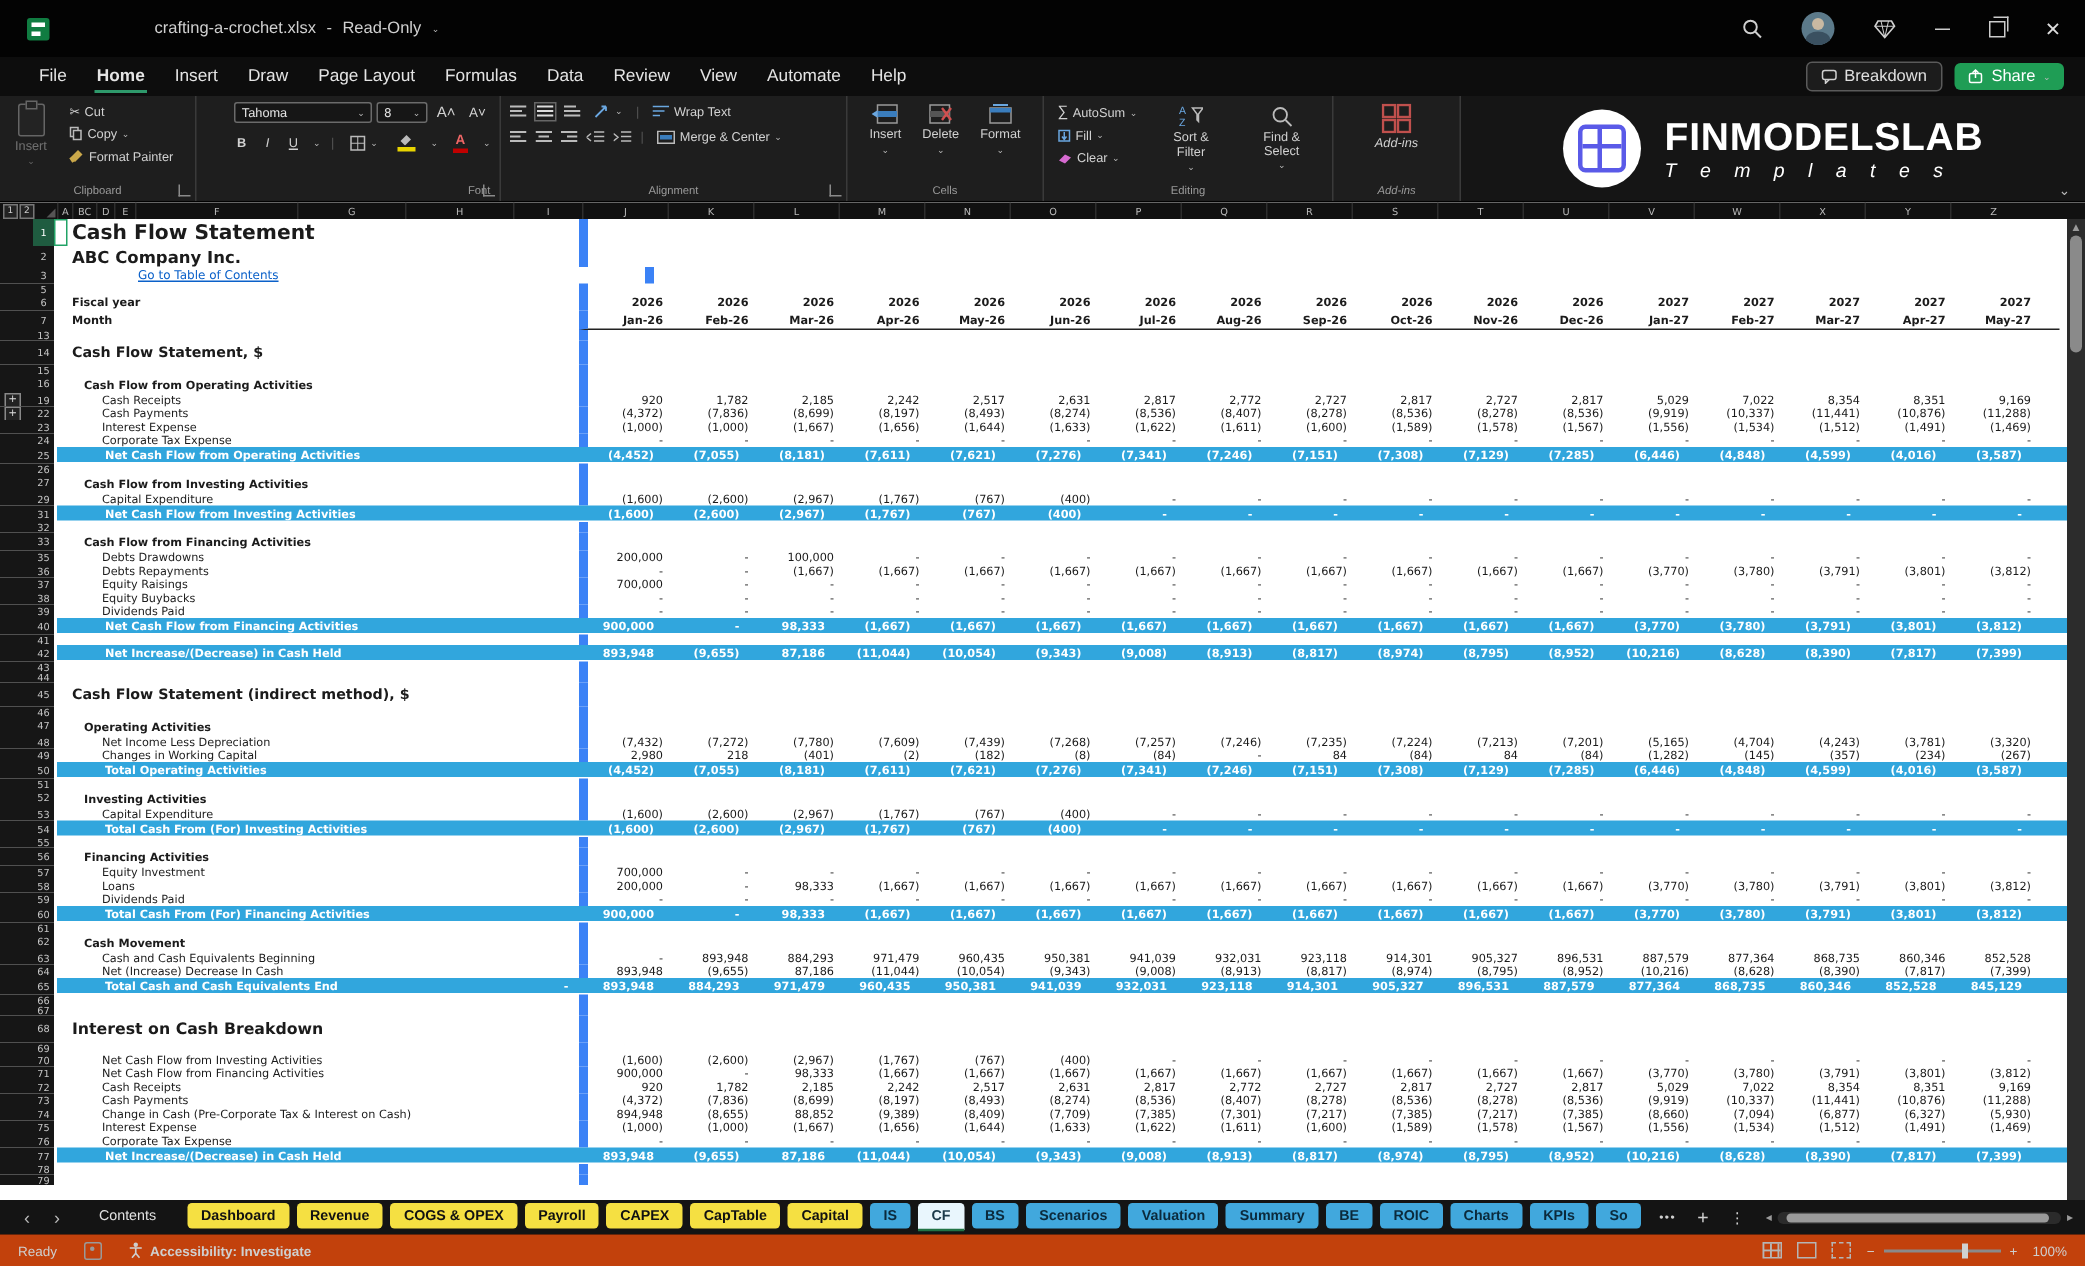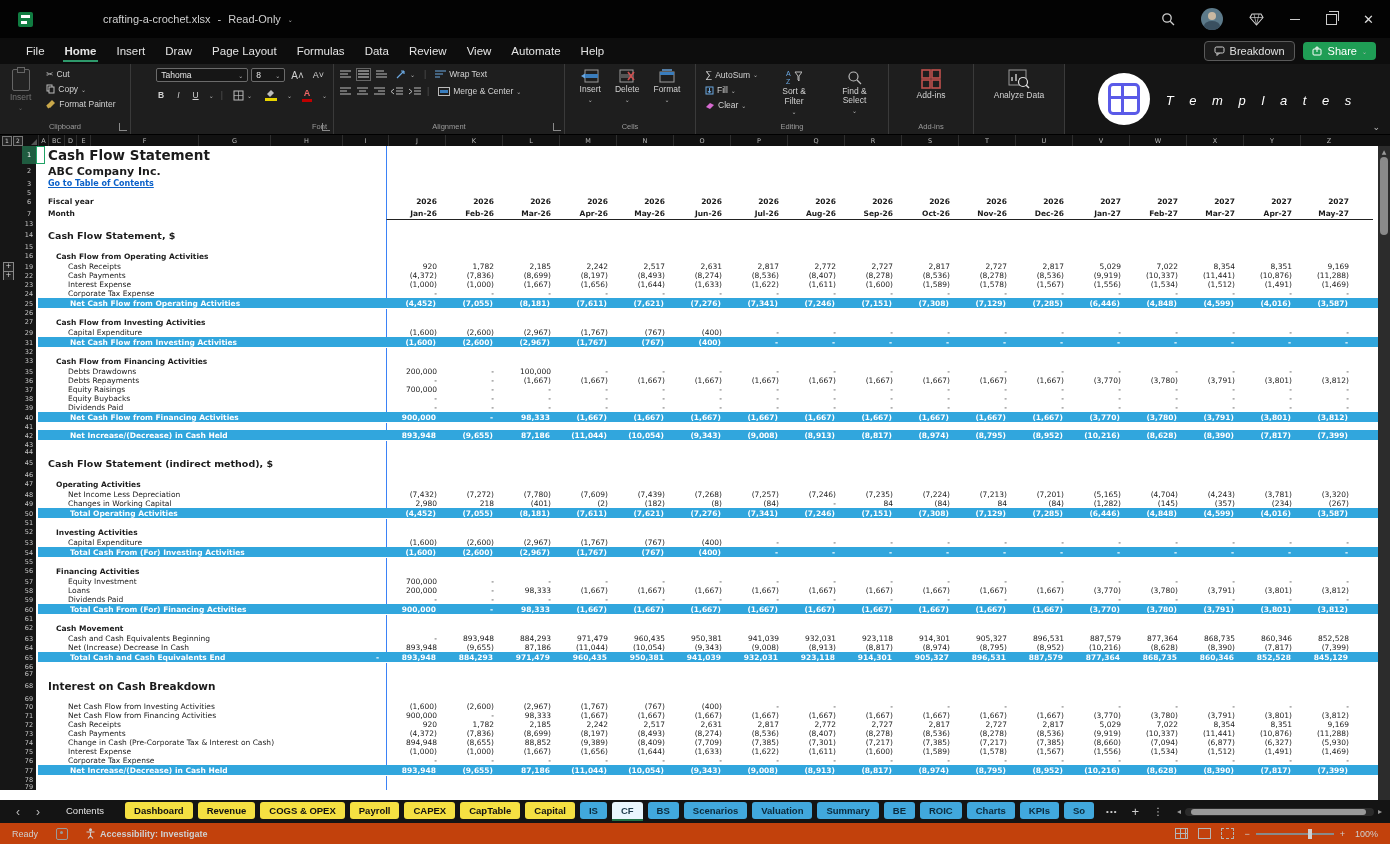--- a/index.html
+++ b/index.html
@@ -64,37 +64,37 @@
   .selall{width:14px;position:relative;}
   .selall::after{content:"";position:absolute;right:1px;bottom:1px;border-left:6px solid transparent;border-bottom:6px solid #555;}
   .colcell{display:flex;align-items:center;justify-content:center;border-left:1px solid #2e2e2e;box-sizing:border-box;}
   .grid-body{position:absolute;top:11px;left:0;right:12px;bottom:0;background:#fff;overflow:hidden;}
   .srow{display:flex;align-items:stretch;}
   .gutter{width:22px;flex:0 0 22px;background:#161616;position:relative;}
   .plusbox{position:absolute;left:3px;top:0px;width:9px;height:9px;border:1px solid #888;background:#222;color:#ddd;font-size:7px;line-height:7px;text-align:center;}
   .rownum{width:14px;flex:0 0 14px;background:#161616;color:#c7c7c7;font-size:6.5px;display:flex;align-items:center;justify-content:center;}
   .rownum.sel{background:#1f5c40;color:#fff;}
   .labelarea{width:350px;flex:0 0 350px;display:flex;align-items:center;color:#1b1b1b;position:relative;}
-  .dataarea{display:flex;align-items:center;border-left:1px solid #3b82f6;width:987px;flex:0 0 987px;box-sizing:border-box;}
+  .dataarea{display:flex;align-items:center;border-left:6px solid #3b82f6;width:987px;flex:0 0 987px;box-sizing:border-box;}
   .dcell{width:57px;flex:0 0 57px;text-align:right;padding-right:7px;box-sizing:border-box;font-size:7.5px;color:#1b1b1b;white-space:nowrap;overflow:hidden;}
   .r-item{height:9px;font-size:7.5px;}
   .r-blank{height:7px;}
   .r-section{height:12px;} .r-section .labelarea{font-weight:bold;font-size:7.5px;}
   .r-h3{height:16px;} .r-h3 .labelarea{font-weight:bold;font-size:9.5px;}
   .r-h3big{height:18px;} .r-h3big .labelarea{font-weight:bold;font-size:10.5px;}
   .r-total{height:11px;}
   .pl-h3{padding-left:12px;} .pl-sec{padding-left:20px;} .pl-item{padding-left:32px;}
   .totalbar{margin-left:2px;flex:1;background:#31a6dd;color:#fff;display:flex;align-items:center;font-weight:bold;font-size:7.5px;height:10px;}
   .totalbar .tlabel{width:302px;flex:0 0 302px;padding-left:32px;box-sizing:border-box;white-space:nowrap;overflow:hidden;}
   .totalbar .tleft{width:46px;flex:0 0 46px;text-align:right;padding-right:7px;box-sizing:border-box;}
   .totalbar .dcell{color:#fff;}
   
   .hrow1 .labelarea{font-weight:bold;font-size:13.5px;font-family:"DejaVu Sans",sans-serif;}
   .hrow2 .labelarea{font-weight:bold;font-size:11px;}
-  .hrow3 .labelarea{font-size:8px;font-weight:bold;}
+  .hrow3 .labelarea{font-size:8px;font-weight:normal;padding-left:44px;}
   .hlink{color:#0b61c9;text-decoration:underline;}
   .hlbl{font-weight:bold;font-size:7.5px;}
   .hcell{font-weight:bold;}
   .monthline{border-bottom:1px solid #222;}
   .selmark{position:absolute;left:0;top:0;bottom:0;width:9px;border:1px solid #21a366;box-sizing:border-box;}
   .vscroll{position:absolute;top:11px;right:0;bottom:0;width:12px;background:#2c2c2c;display:flex;flex-direction:column;align-items:center;}
   .vscroll .arr{color:#9a9a9a;font-size:6px;padding:2px 0;}
   .vthumb{width:8px;height:78px;background:#8a8a8a;border-radius:4px;}
 
   
@@ -392,50 +392,40 @@
               <circle cx="6.5" cy="6.5" r="4.5" fill="none" stroke="#bbb" stroke-width="1.2"></circle>
               <line x1="10" y1="10" x2="14" y2="14" stroke="#bbb" stroke-width="1.2"></line>
             </svg>
           <span>Find &amp; Select</span>
             <span class="caret">⌄</span>
         </div>
       </div>
       <div class="rgroup-label">Editing</div>
     </div>
 
-    <div class="rgroup" style="width:72px;">
+    <div class="rgroup" style="width:72px;font-style:italic;">
       <div class="bigbtn" style="margin:0 auto;">
         <svg width="20" height="20" viewBox="0 0 20 20">
             <rect x="1" y="1" width="8" height="8" fill="none" stroke="#c0504d" stroke-width="1.6"></rect>
             <rect x="11" y="1" width="8" height="8" fill="none" stroke="#c0504d" stroke-width="1.6"></rect>
             <rect x="1" y="11" width="8" height="8" fill="none" stroke="#c0504d" stroke-width="1.6"></rect>
             <rect x="11" y="11" width="8" height="8" fill="none" stroke="#c0504d" stroke-width="1.6"></rect>
           </svg>
         <span>Add-ins</span>
       </div>
       <div class="rgroup-label">Add-ins</div>
     </div>
 
-    <div class="rgroup" style="width:78px;">
-      <div class="bigbtn" style="margin:0 auto;">
-        <svg width="22" height="20" viewBox="0 0 22 20">
-            <rect x="1" y="1" width="17" height="15" fill="none" stroke="#9a9a9a"></rect>
-            <path d="M4 12 V8 M8 12 V5 M12 12 V9" stroke="#9a9a9a" stroke-width="2"></path>
-            <circle cx="15" cy="13" r="4.5" fill="#1e1e1e" stroke="#ddd" stroke-width="1.2"></circle>
-            <line x1="18" y1="16" x2="21" y2="19" stroke="#ddd" stroke-width="1.4"></line>
-          </svg>
-        <span>Analyze Data</span>
-      </div>
-    </div>
 
     <div class="brand">
       <div class="brand-circle">
           <div class="brand-grid"></div>
         </div>
       <div class="brand-text">
+        <div class="l1">FINMODELSLAB</div>
         <div class="l2">T e m p l a t e s</div>
       </div>
     </div>
     <span class="ribbon-collapse">⌄</span>
   </div>
 
   <div class="gridwrap">
     <div class="colstrip">
       <div class="outline-lv" id="outline-levels">
           <span class="lvbox">1</span>

